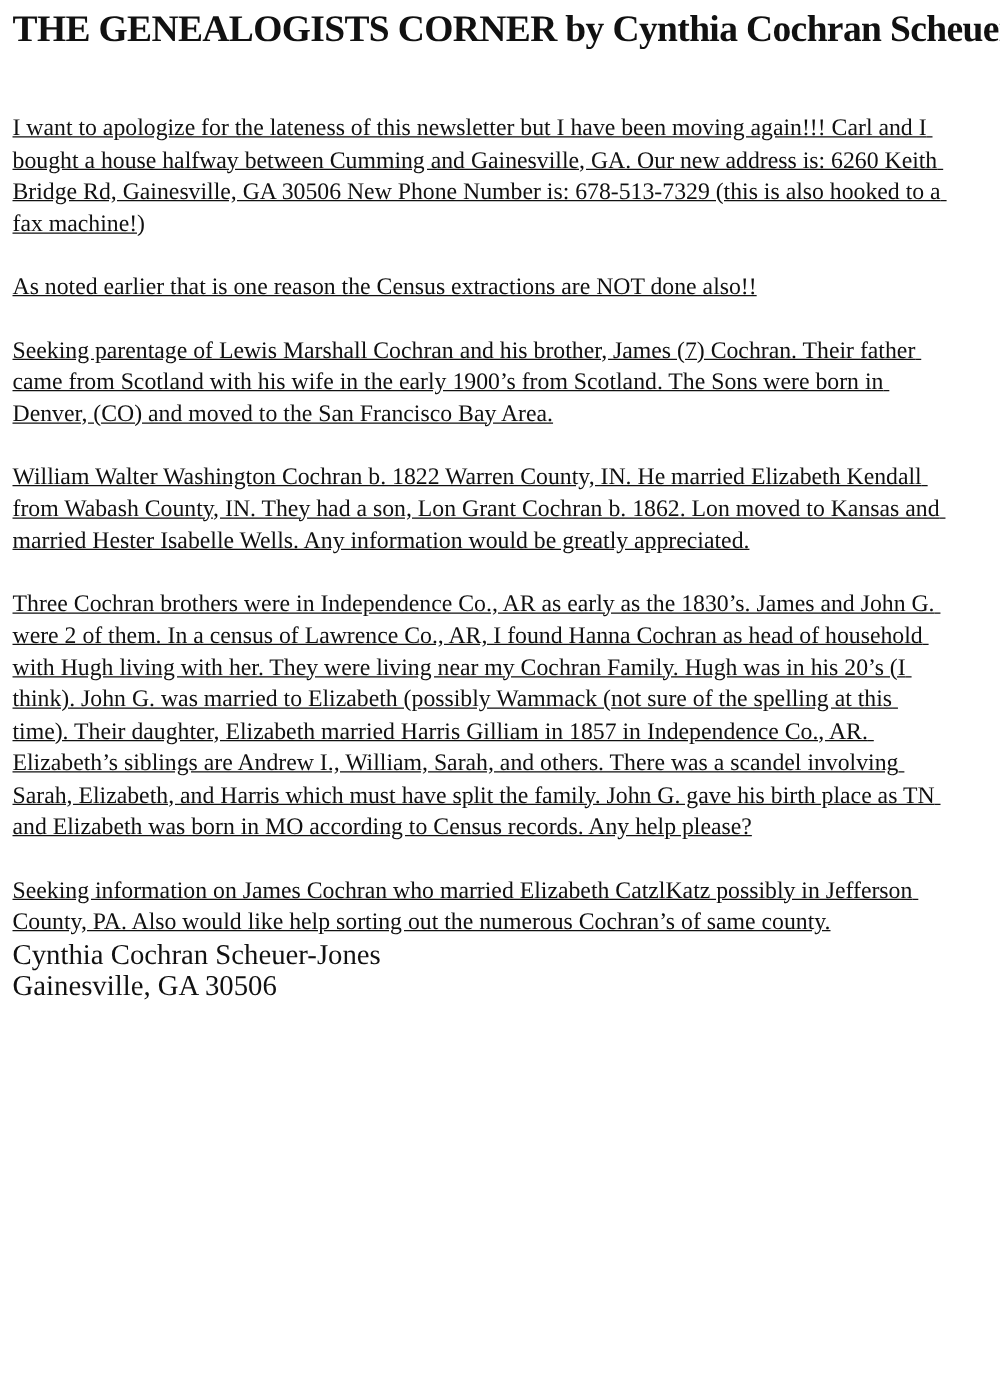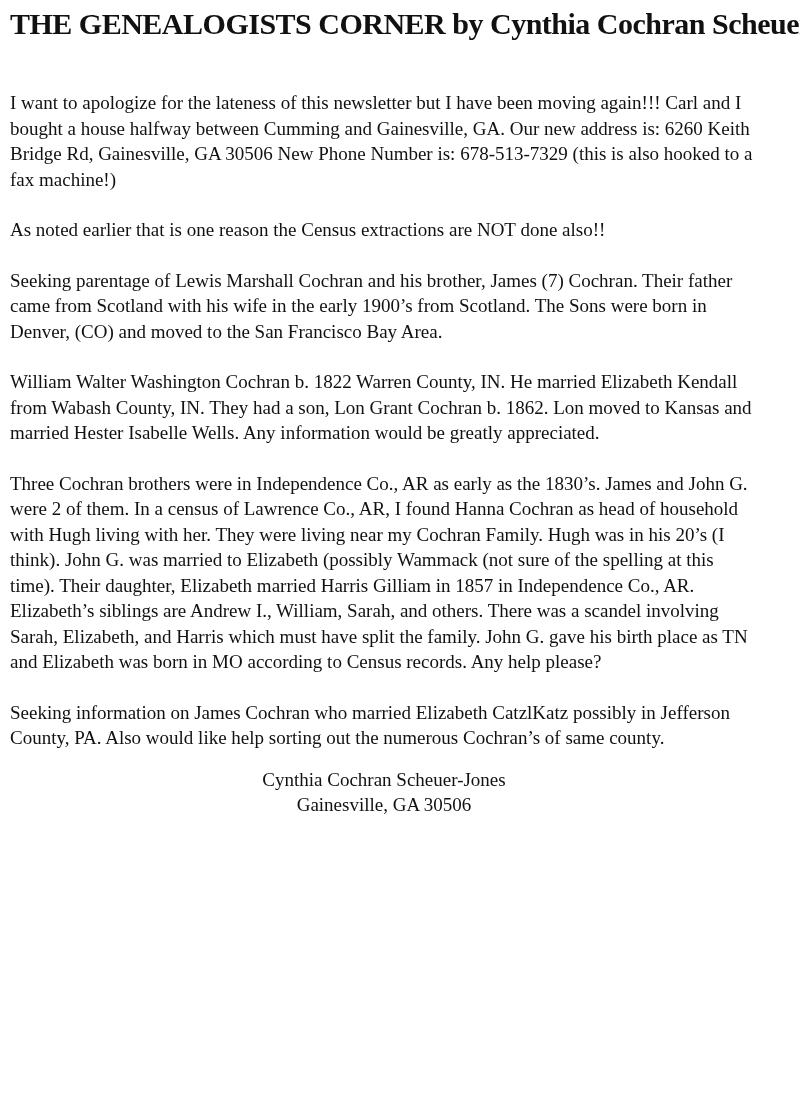--- a/index.html
+++ b/index.html
@@ -28,30 +28,30 @@
     white-space: nowrap;
     margin: 0 0 48px 0;
     line-height: 1.2;
   }
   .doc-paragraph {
     font-size: 19px;
     line-height: 25.5px;
     margin: 0 0 25px 0;
     max-width: 748px;
     white-space: pre-wrap;
+    text-decoration: underline;
   }
   .doc-paragraph.last {
-    margin-bottom: 16px;
+    margin-bottom: 0;
   }
   .signature-line {
-    font-size: 19px;
+    font-size: 23px;
     line-height: 25.5px;
     white-space: pre-wrap;
     max-width: 748px;
-    text-align: center;
   }
 </style>
 </head>
 <body>
 
 <div class="page">
 
   <h1 class="doc-title">THE GENEALOGISTS CORNER by Cynthia Cochran Scheuer-Jones</h1>
 
   <p class="doc-paragraph">I want to apologize for the lateness of this newsletter but I have been moving again!!! Carl and I bought a house halfway between Cumming and Gainesville, GA. Our new address is: 6260 Keith Bridge Rd, Gainesville, GA 30506 New Phone Number is: 678-513-7329 (this is also hooked to a fax machine!)</p>

